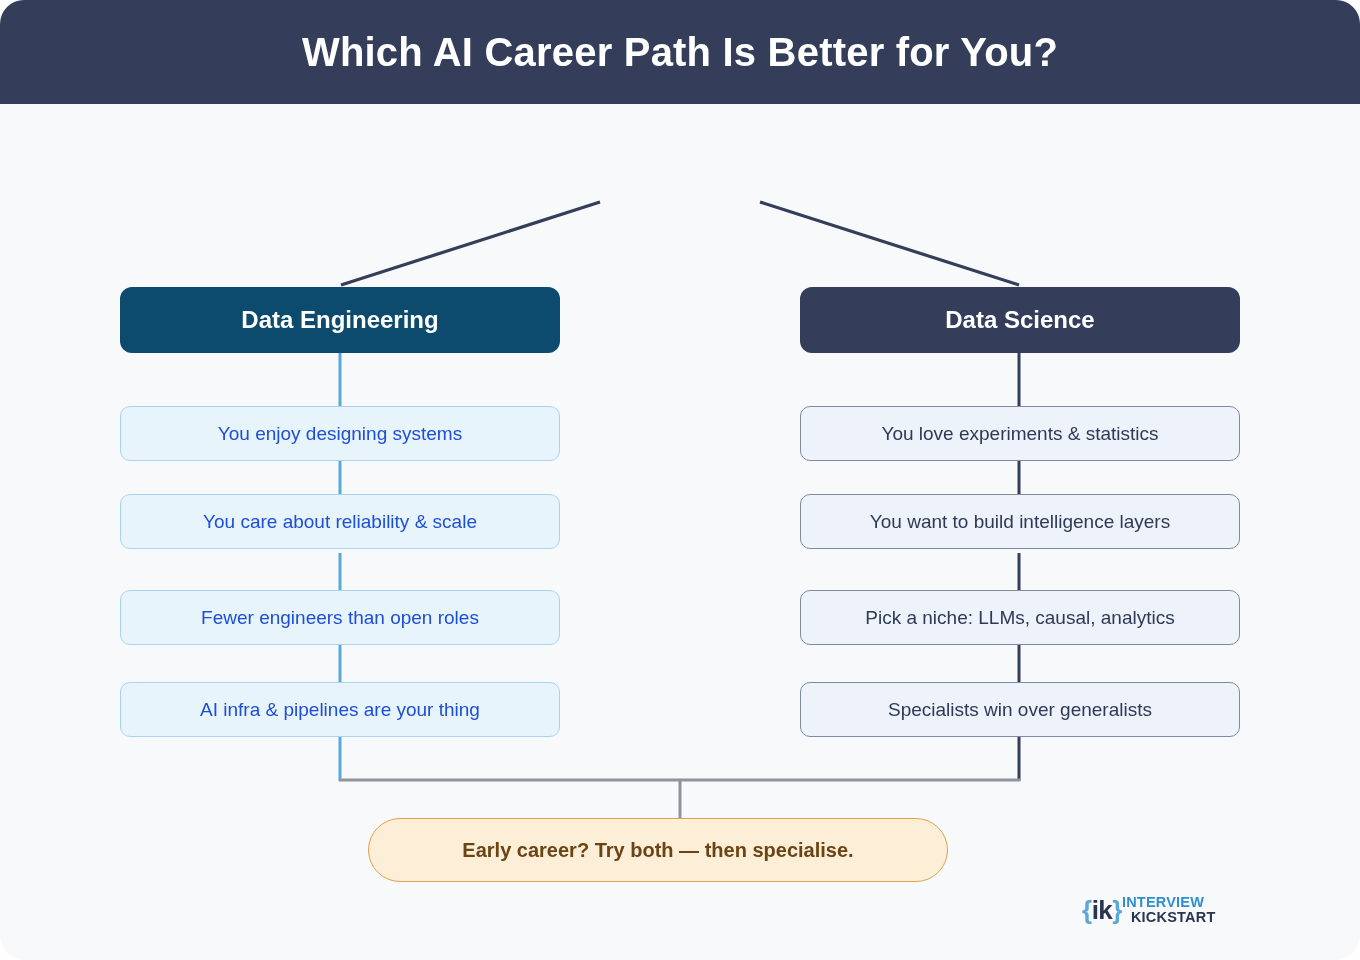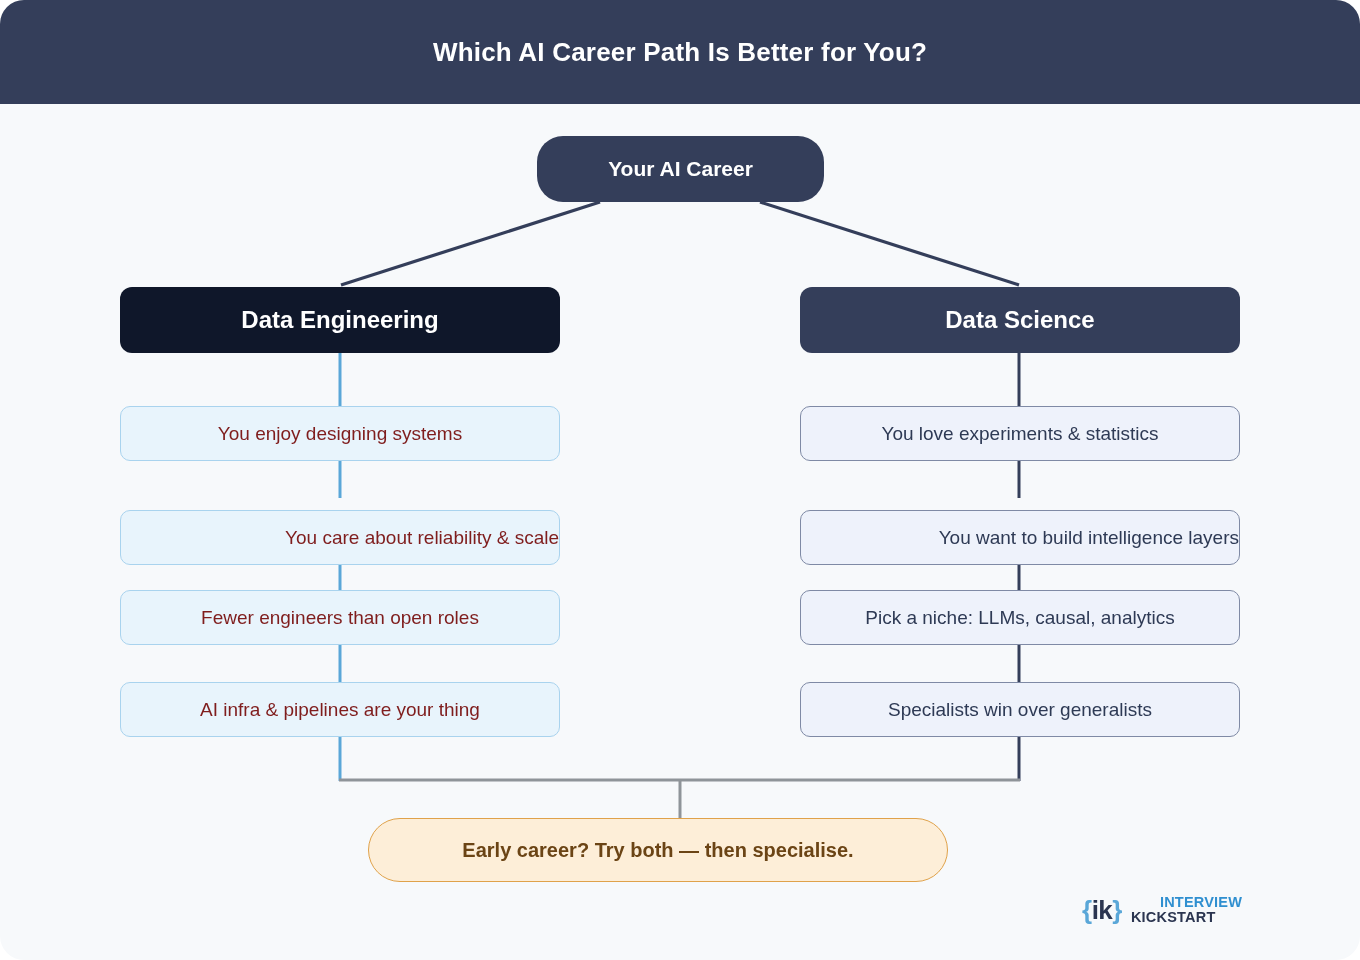--- a/index.html
+++ b/index.html
@@ -28,21 +28,21 @@
     left: 0; top: 0;
     width: 1360px;
     height: 104px;
     background: #343e5a;
     display: flex;
     align-items: center;
     justify-content: center;
   }
   #header-title {
     color: #ffffff;
-    font-size: 26px;
+    font-size: 40px;
     font-weight: bold;
     letter-spacing: 0.2px;
     text-align: center;
   }
 
   
   #wires {
     position: absolute;
     left: 0; top: 0;
     width: 1360px;
@@ -73,48 +73,48 @@
   .branch-head {
     width: 440px;
     height: 66px;
     border-radius: 12px;
     color: #ffffff;
     font-size: 24px;
     font-weight: bold;
   }
   #branch-left-head {
     left: 120px; top: 287px;
-    background: #0f172a;
+    background: #0c4a6e;
   }
   #branch-right-head {
     left: 800px; top: 287px;
     background: #343e5a;
   }
 
   .card {
     width: 440px;
     height: 55px;
     border-radius: 10px;
     font-size: 19px;
     font-weight: normal;
   }
   .card-left {
     left: 120px;
     background: #e8f4fc;
     border: 1.4px solid #a9d3ee;
-    color: #7f1d1d;
+    color: #1d4ed8;
   }
   .card-right {
     left: 800px;
     background: #eef2fb;
     border: 1.4px solid #7f8aa5;
     color: #2e3a55;
   }
   .r0 { top: 406px; }
-  .r1 { top: 510px; justify-content: flex-end; }
+  .r1 { top: 494px; }
   .r2 { top: 590px; }
   .r3 { top: 682px; }
 
   #callout {
     left: 368px; top: 818px;
     width: 580px; height: 64px;
     background: #fdeed8;
     border: 1.8px solid #e0a24a;
     border-radius: 32px;
     color: #6b4415;
@@ -140,21 +140,20 @@
   #logo-words {
     display: flex;
     flex-direction: column;
     line-height: 1.02;
   }
   #logo-line1 {
     font-size: 14.5px;
     font-weight: bold;
     color: #2f8fd0;
     letter-spacing: 0.2px;
-    margin-left: 38px;
   }
   #logo-line2 {
     font-size: 14.5px;
     font-weight: bold;
     color: #2b3550;
     letter-spacing: 0.2px;
     margin-left: 9px;
   }
 </style>
 </head>
@@ -181,23 +180,20 @@
     <line x1="1019" y1="353" x2="1019" y2="406" stroke="#343e5a" stroke-width="3"></line>
     <line x1="1019" y1="461" x2="1019" y2="498" stroke="#343e5a" stroke-width="3"></line>
     <line x1="1019" y1="553" x2="1019" y2="590" stroke="#343e5a" stroke-width="3"></line>
     <line x1="1019" y1="645" x2="1019" y2="682" stroke="#343e5a" stroke-width="3"></line>
     <line x1="1019" y1="737" x2="1019" y2="781" stroke="#343e5a" stroke-width="3"></line>
 
     <line x1="339" y1="780" x2="1020" y2="780" stroke="#8f9499" stroke-width="3"></line>
     <line x1="680" y1="780" x2="680" y2="818" stroke="#8f9499" stroke-width="3"></line>
   </svg>
 
-  <div class="node" id="root-node">
-    <span>Your AI Career</span>
-  </div>
 
   <div class="node branch-head" id="branch-left-head">
     <span>Data Engineering</span>
   </div>
 
   <div class="node branch-head" id="branch-right-head">
     <span>Data Science</span>
   </div>
 
   <div class="node card card-left r0">

